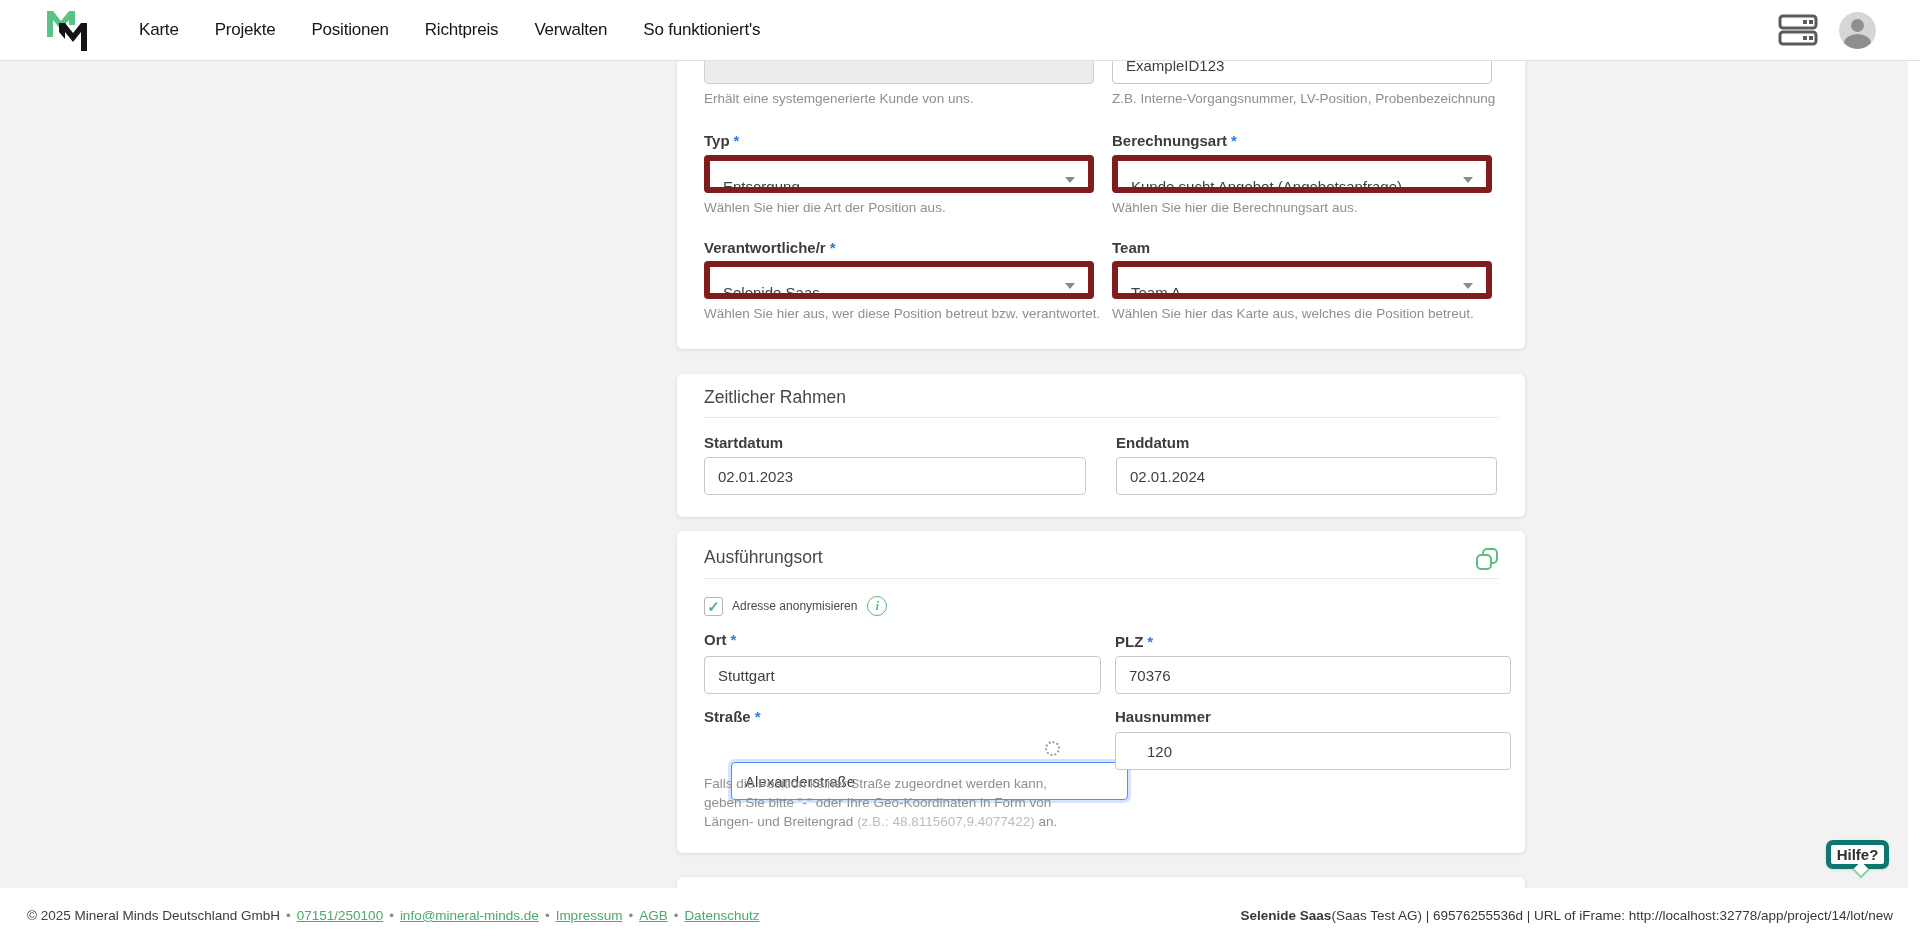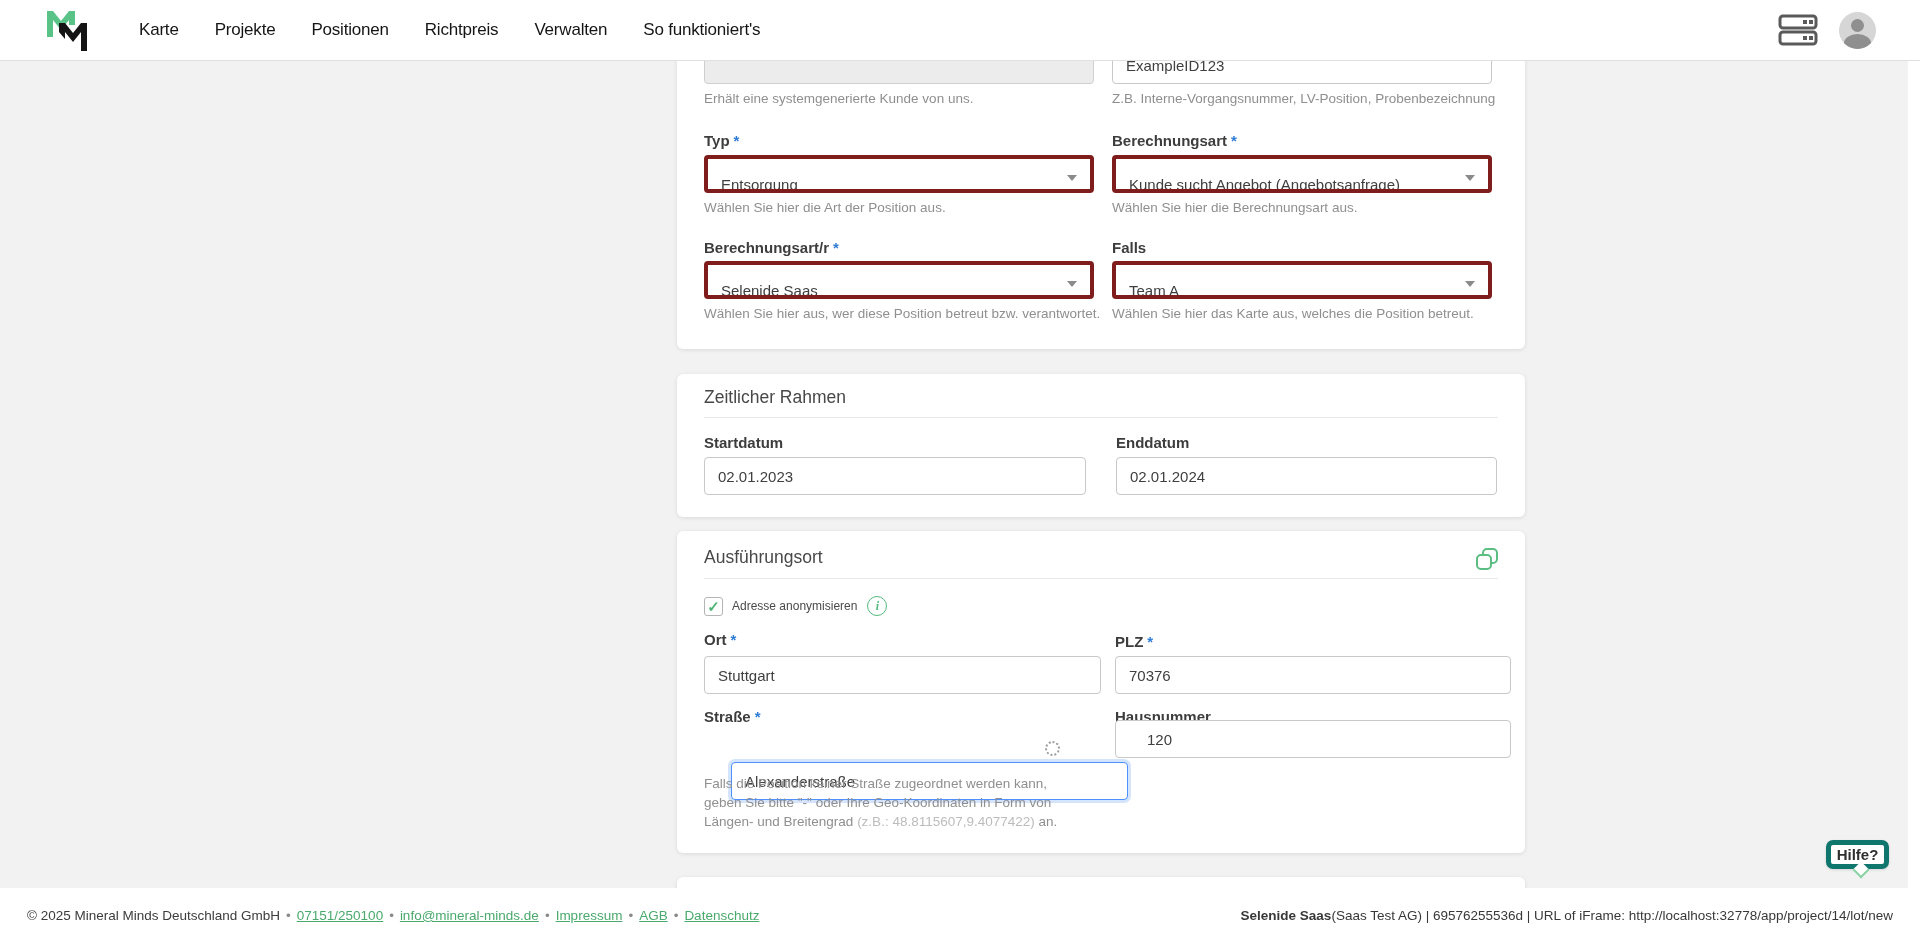--- a/index.html
+++ b/index.html
@@ -35,21 +35,21 @@
 
   .fld-label { position:absolute; font-size:15px; font-weight:700; color:#3d3d3d; white-space:nowrap; }
   .req { color:#2f7cd6; margin-left:4px; font-weight:700; }
   .hint { position:absolute; font-size:13.5px; color:#8f8f8f; white-space:nowrap; }
 
   .tbox { position:absolute; height:38px; border:1px solid #c8c8c8; border-radius:4px; background:#fff;
           font-family:"Liberation Sans", sans-serif; font-size:15px; color:#3f3f3f; padding:0 13px; outline:none; }
   .tbox.disabled { background:#ececec; border-color:#cfcfcf; }
   .tbox.focused { border-color:#4d90fe; box-shadow:0 0 0 3px rgba(66,133,244,0.22); }
 
-  .selbox { position:absolute; height:38px; border:4px solid #7f1d1d; border-radius:4px; background:#fff;
+  .selbox { position:absolute; height:38px; border:6px solid #7f1d1d; border-radius:4px; background:#fff;
             font-size:15px; color:#3f3f3f; line-height:36px; padding:8px 30px 0 13px; cursor:pointer;
             white-space:nowrap; overflow:hidden; }
   .caret { position:absolute; right:13px; top:16px; width:0; height:0;
            border-left:5px solid transparent; border-right:5px solid transparent; border-top:6px solid #8a8a8a; }
 
   
   .c1L { left:27px;  width:390px; }
   .c1R { left:435px; width:380px; }
   .c2L { left:27px;  width:382px; }
   .c2R { left:439px; width:381px; }
@@ -108,22 +108,22 @@
       <div class="fld-label c1R" style="top:291px;"><span>Berechnungsart</span><span class="req">*</span></div>
       <div class="selbox c1L" style="top:314px;">
         <span>Entsorgung</span><span class="caret"></span>
       </div>
       <div class="selbox c1R" style="top:314px;">
         <span>Kunde sucht Angebot (Angebotsanfrage)</span><span class="caret"></span>
       </div>
       <div class="hint c1L" style="top:359px;">Wählen Sie hier die Art der Position aus.</div>
       <div class="hint c1R" style="top:359px;">Wählen Sie hier die Berechnungsart aus.</div>
 
-      <div class="fld-label c1L" style="top:398px;"><span>Berechnungsart/r</span><span class="req">*</span></div>
-      <div class="fld-label c1R" style="top:398px;"><span>Falls</span></div>
+      <div class="fld-label c1L" style="top:398px;"><span>Verantwortliche/r</span><span class="req">*</span></div>
+      <div class="fld-label c1R" style="top:398px;"><span>Team</span></div>
       <div class="selbox c1L" style="top:420px;">
         <span>Selenide Saas</span><span class="caret"></span>
       </div>
       <div class="selbox c1R" style="top:420px;">
         <span>Team A</span><span class="caret"></span>
       </div>
       <div class="hint c1L" style="top:465px;">Wählen Sie hier aus, wer diese Position betreut bzw. verantwortet.</div>
       <div class="hint c1R" style="top:465px;">Wählen Sie hier das Karte aus, welches die Position betreut.</div>
     </div>
 
@@ -156,21 +156,21 @@
       <div class="fld-label c3R" style="top:102px;"><span>PLZ</span><span class="req">*</span></div>
       <input class="tbox c3L" style="top: 125px;" value="Stuttgart">
       <input class="tbox c3R" style="top: 125px;" value="70376">
 
       <div class="fld-label c3L" style="top:177px;"><span>Straße</span><span class="req">*</span></div>
       <div class="fld-label c3R" style="top:177px;"><span>Hausnummer</span></div>
       <div style="position:absolute;" class="c3L">
         <input class="tbox focused c3L" style="top: 199px; margin-top: 32px;" value="Alexanderstraße">
       </div>
       <div class="spinner" style="right:465px; top:210px;"></div>
-      <input class="tbox c3R" style="top: 189px; padding-left: 31px;" value="120">
+      <input class="tbox c3R" style="top: 201px; padding-left: 31px;" value="120">
 
       <div class="help-text"><span>Falls die Position keiner Straße zugeordnet werden kann, geben Sie bitte "-" oder Ihre Geo-Koordinaten in Form von Längen- und Breitengrad </span><span class="help-coords">(z.B.: 48.8115607,9.4077422)</span><span> an.</span></div>
     </div>
 
     <div class="card card4"></div>
 
     <div class="hilfe">Hilfe?</div>
     <div class="hilfe-tail"></div>
   </div>
 

